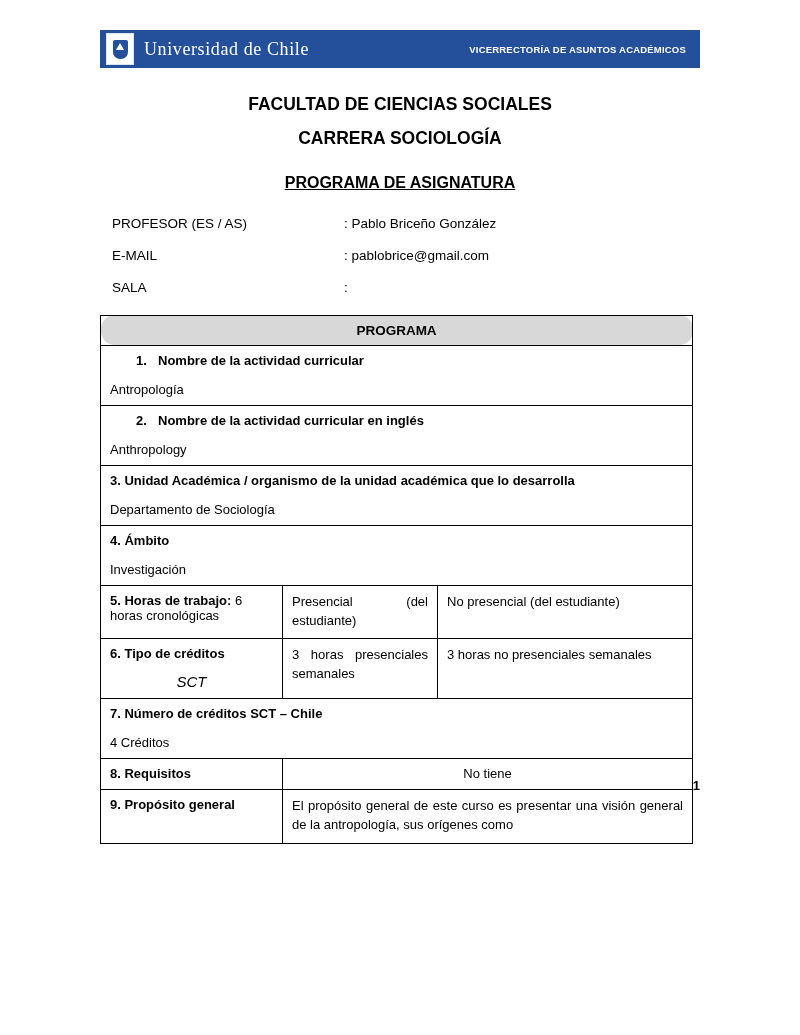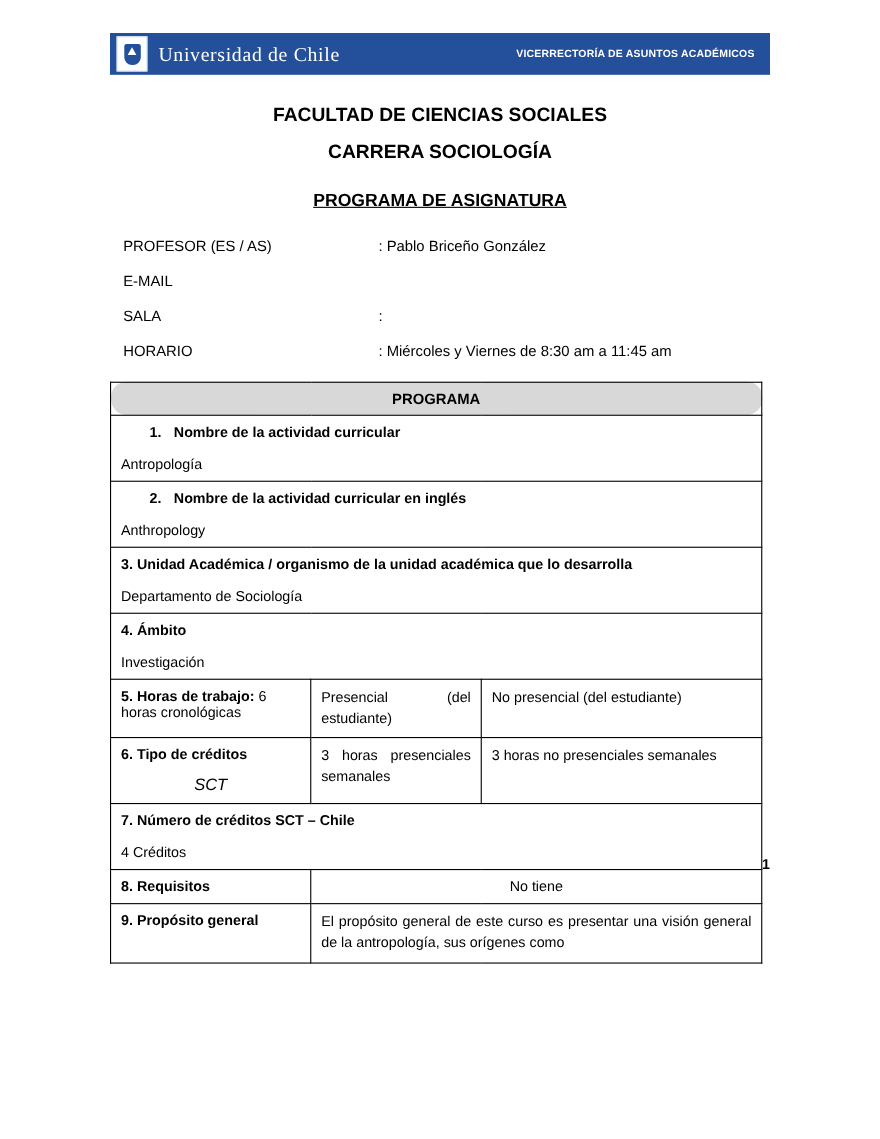--- a/index.html
+++ b/index.html
@@ -200,28 +200,25 @@
   <div class="doc-subtitle">CARRERA SOCIOLOGÍA</div>
   <div class="program-title">PROGRAMA DE ASIGNATURA</div>
 
   <div class="meta">
     <div class="meta-row">
       <div class="meta-label">PROFESOR (ES / AS)</div>
       <div class="meta-value">: Pablo Briceño González</div>
     </div>
     <div class="meta-row">
       <div class="meta-label">E-MAIL</div>
+      <div class="meta-value">: pablobrice@gmail.com</div>
     </div>
     <div class="meta-row">
       <div class="meta-label">SALA</div>
       <div class="meta-value">:</div>
-    </div>
-    <div class="meta-row">
-      <div class="meta-label">HORARIO</div>
-      <div class="meta-value">: Miércoles y Viernes de 8:30 am a 11:45 am</div>
     </div>
   </div>
 
   <table class="prog">
     <colgroup>
       <col style="width:182px">
       <col style="width:155px">
       <col style="width:255px">
     </colgroup>
     <tbody>

